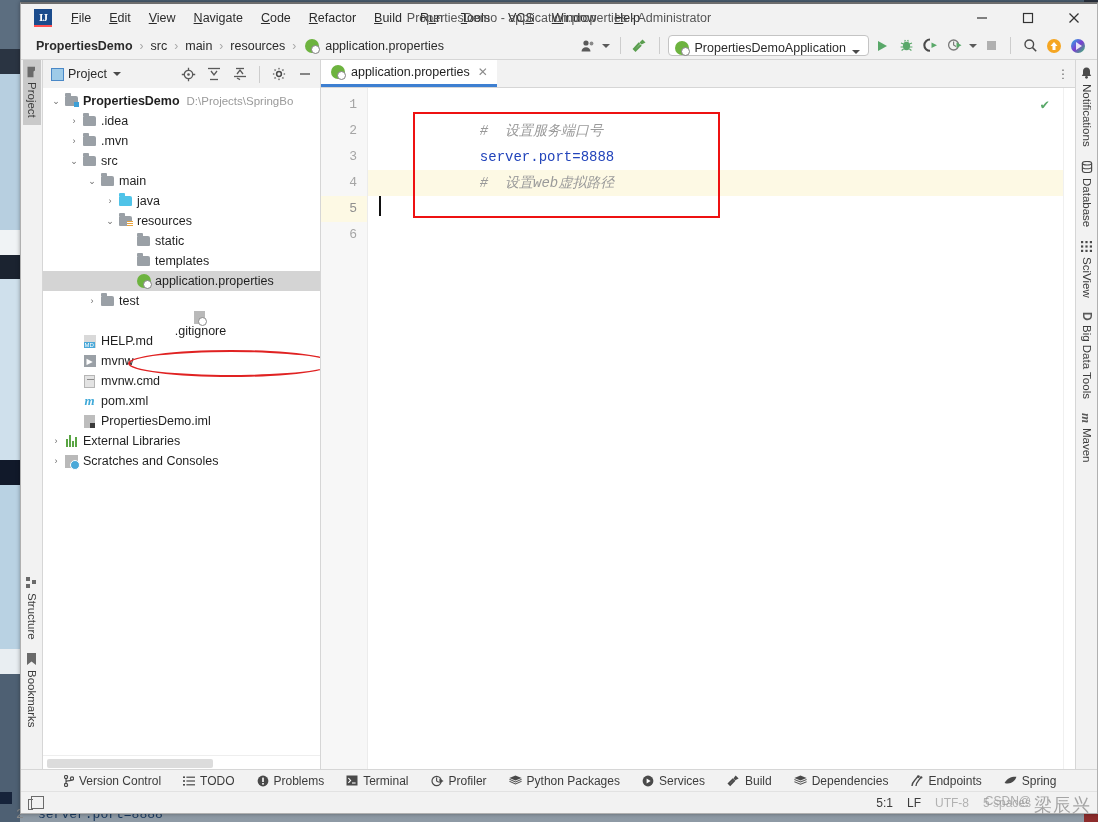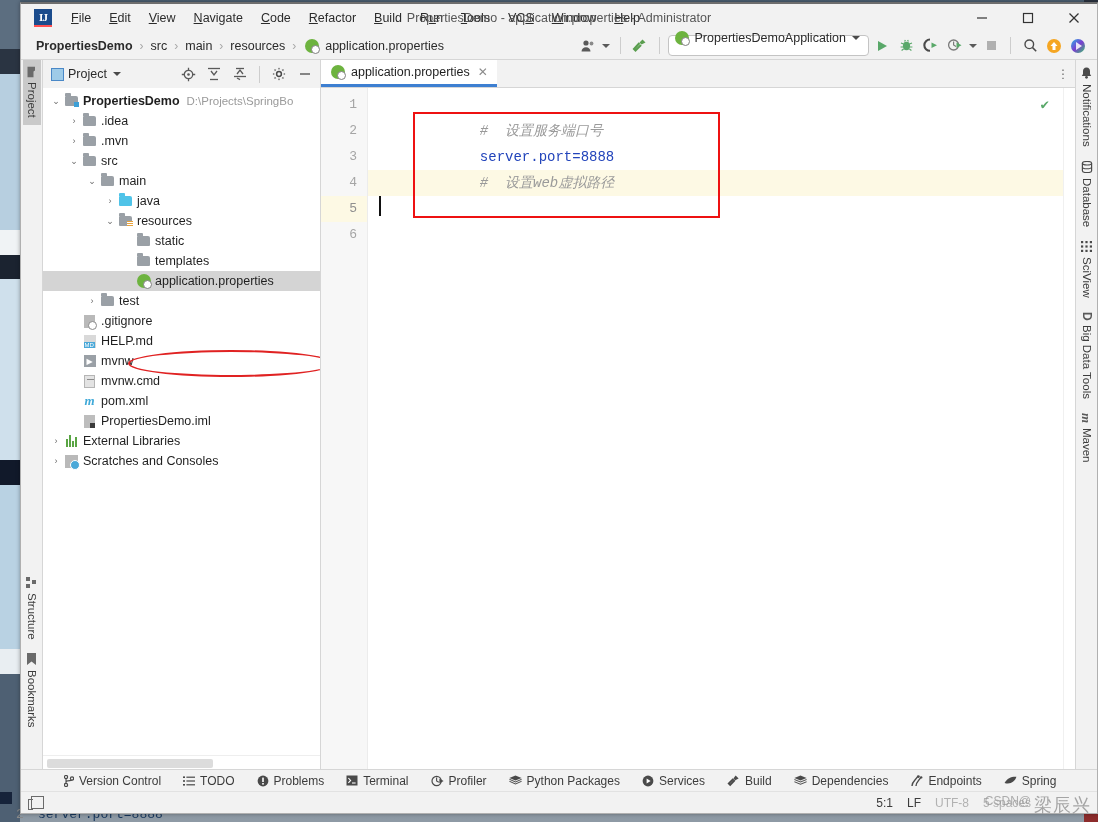--- a/index.html
+++ b/index.html
@@ -85,23 +85,23 @@
   .crumb { font-size: 12.5px; color: #2b2b2b; padding: 0 2px; }
   .crumb.bold { font-weight: bold; }
   .crumb-sep { color: #a8a8a8; padding: 0 5px; font-size: 12px; }
   #navbar-right { margin-left: auto; display: flex; align-items: center; gap: 2px; padding-right: 8px; }
   .tbtn {
     width: 22px; height: 22px; display: flex; align-items: center; justify-content: center;
     border-radius: 3px; font-size: 12px; color: #5a5a5a;
   }
   .vsep { width: 1px; height: 17px; background: #cdcdcd; margin: 0 6px; }
   #runcfg {
-    display: flex; align-items: center; gap: 6px;
+    display: flex; align-items: flex-end; gap: 6px;
     border: 1px solid #c4c4c4; border-radius: 4px; background: #fff;
-    height: 21px; padding: 0 8px 16px 6px; font-size: 12.5px; color: #2b2b2b;
+    height: 21px; padding: 0 8px 0 6px; font-size: 12.5px; color: #2b2b2b;
   }
 
   
   #body { flex: 1; display: flex; min-height: 0; }
 
   
   .vbar {
     width: 22px; background: #f2f2f2; border-right: 1px solid #d6d6d6;
     display: flex; flex-direction: column; align-items: center; flex: none;
   }
@@ -552,21 +552,21 @@
         </div>
 
         <div class="row" style="padding-left:42px;">
           <span class="arrow">›</span>
           <span class="ico">
               <span class="folder"></span>
             </span>
           <span class="leafname">test</span>
         </div>
 
-        <div class="row" style="padding-left:38px;">
+        <div class="row" style="padding-left:38px;flex-direction:column;">
           <span class="ico">
               <span class="git-ico"></span>
             </span>
           <span class="leafname">.gitignore</span>
         </div>
 
         <div class="row" style="padding-left:38px;">
           <span class="ico">
               <span class="md-ico">
                 <span>MD</span>

